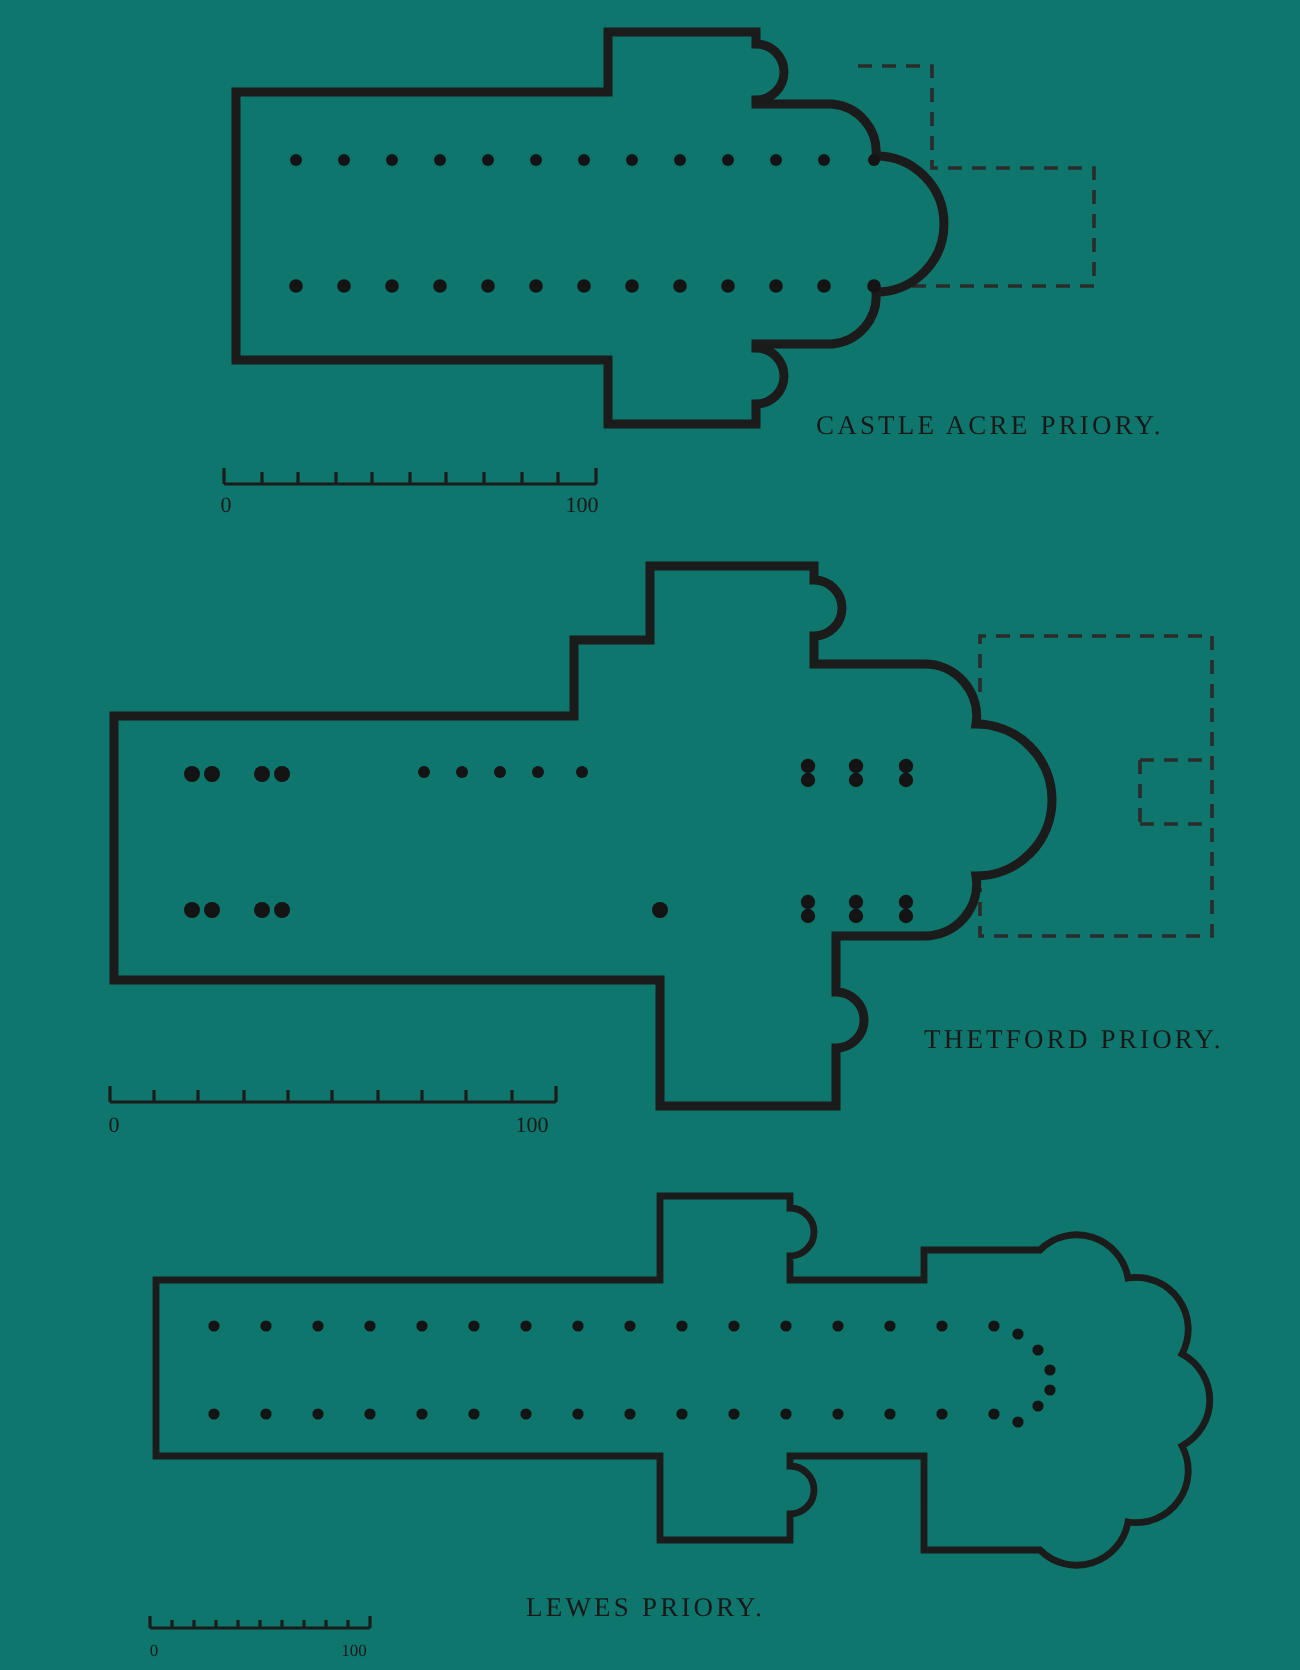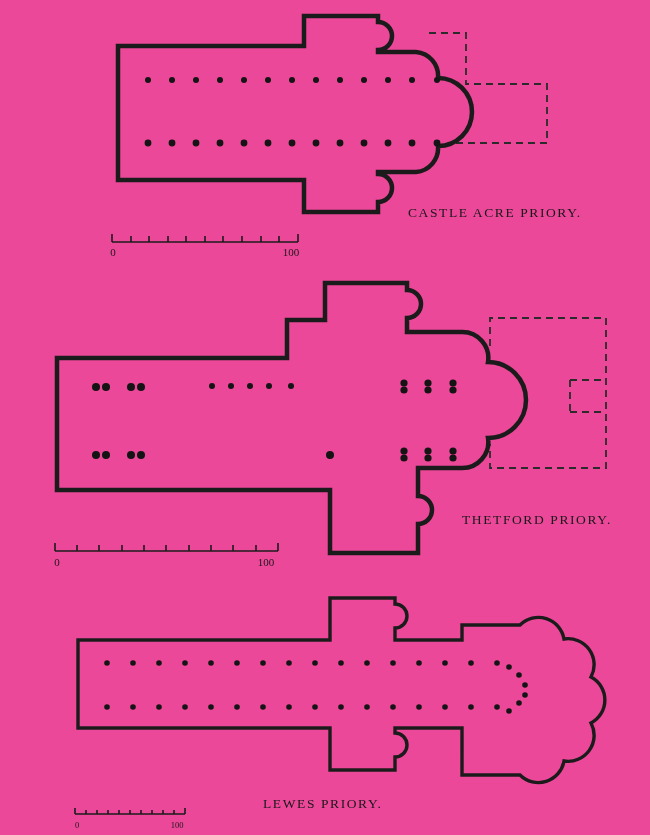--- a/index.html
+++ b/index.html
@@ -1,18 +1,18 @@
 <!DOCTYPE html>
 <html><head>
 <meta charset="utf-8">
 <style>
   html,body{margin:0;padding:0;background:#e9e7e2;}
   .page{
     width:650px;height:835px;margin:0 auto;position:relative;
-    background:#ec4899;overflow:hidden;
+    background:#0f766e;overflow:hidden;
     font-family:"Liberation Serif", serif;
   }
   svg{display:block}
   .outline{fill:none;stroke:#1b1b1b;stroke-width:4.5;stroke-linejoin:miter;stroke-linecap:square}
   .outline-thin{stroke-width:3.4}
   .dashed{fill:none;stroke:#2b2b2b;stroke-width:1.8;stroke-dasharray:7 5}
   .piers circle{fill:#141414}
   .scalebar{stroke:#1b1b1b;stroke-width:1.6;fill:none}
   .plan-label{font-family:"Liberation Serif", serif;font-size:13.5px;letter-spacing:1.6px;fill:#181818}
   .scale-num{font-family:"Liberation Serif", serif;font-size:11px;fill:#181818}

